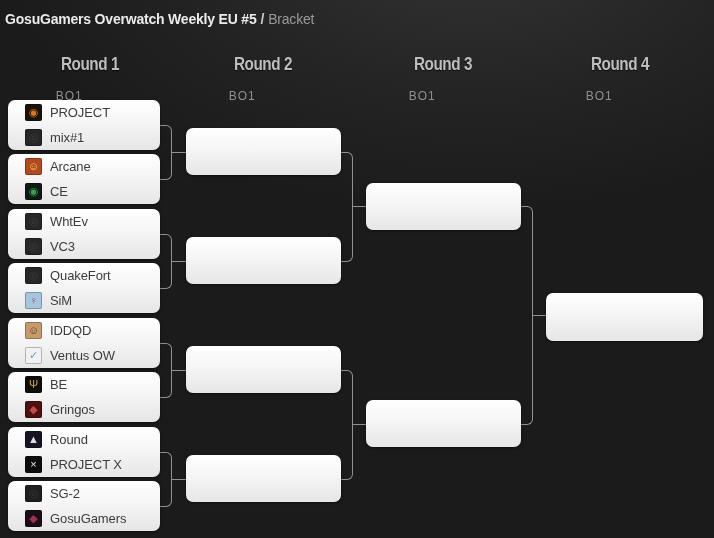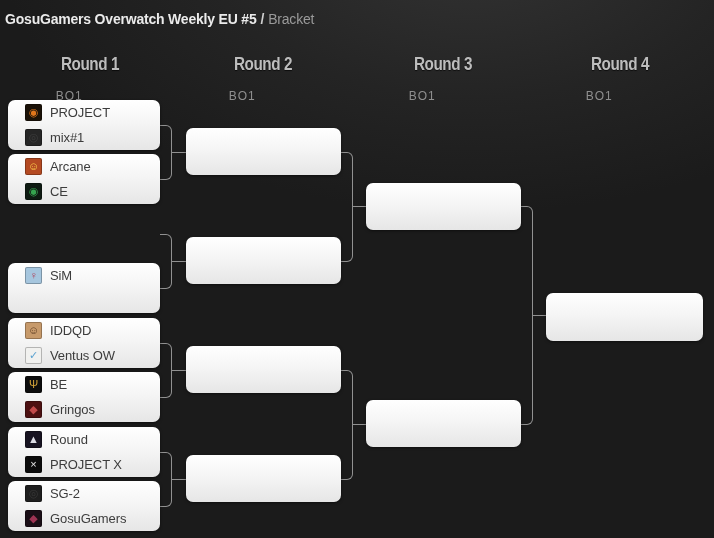--- a/index.html
+++ b/index.html
@@ -103,22 +103,36 @@
     <div class="team">
       <span class="logo" style="background: rgb(180, 74, 34); color: rgb(255, 210, 77);">☺</span>
       <span class="team-name">Arcane</span>
     </div>
     <div class="team">
       <span class="logo" style="background: rgb(14, 26, 18); color: rgb(53, 163, 78);">◉</span>
       <span class="team-name">CE</span>
     </div>
   </div>
 
+  <div class="box match" style="top:209px">
+    <div class="team">
+      <span class="logo" style="background: rgb(39, 39, 39); color: rgb(62, 62, 62);">◎</span>
+      <span class="team-name">WhtEv</span>
+    </div>
+    <div class="team">
+      <span class="logo" style="background: rgb(39, 39, 39); color: rgb(62, 62, 62);">◎</span>
+      <span class="team-name">VC3</span>
+    </div>
+  </div>
 
   <div class="box match" style="top:263px">
+    <div class="team">
+      <span class="logo" style="background: rgb(39, 39, 39); color: rgb(62, 62, 62);">◎</span>
+      <span class="team-name">QuakeFort</span>
+    </div>
     <div class="team">
       <span class="logo" style="background: rgb(166, 198, 222); color: rgb(176, 58, 82);">♀</span>
       <span class="team-name">SiM</span>
     </div>
   </div>
 
   <div class="box match" style="top:318px">
     <div class="team">
       <span class="logo" style="background: rgb(199, 154, 107); color: rgb(93, 60, 34);">☺</span>
       <span class="team-name">IDDQD</span>

